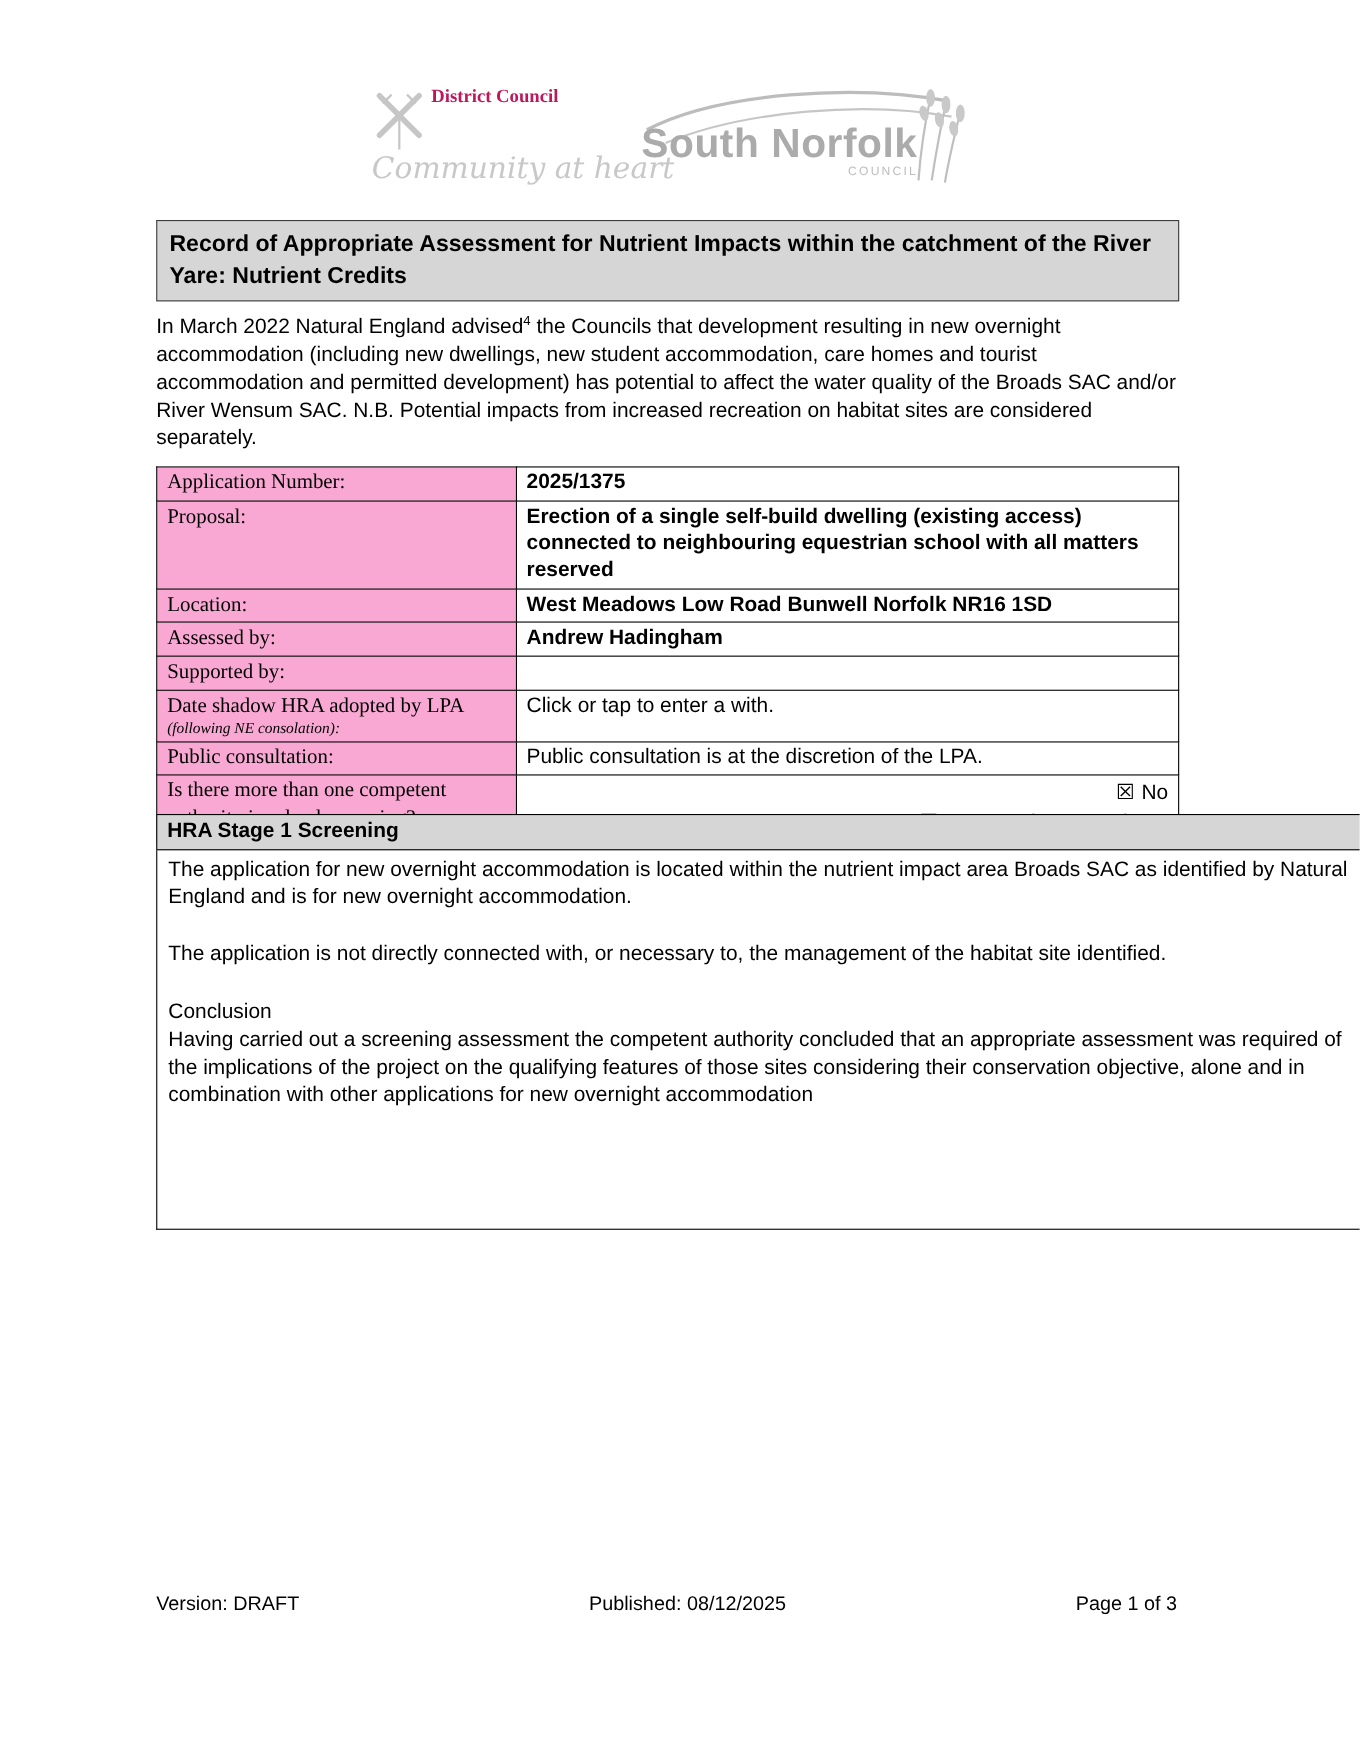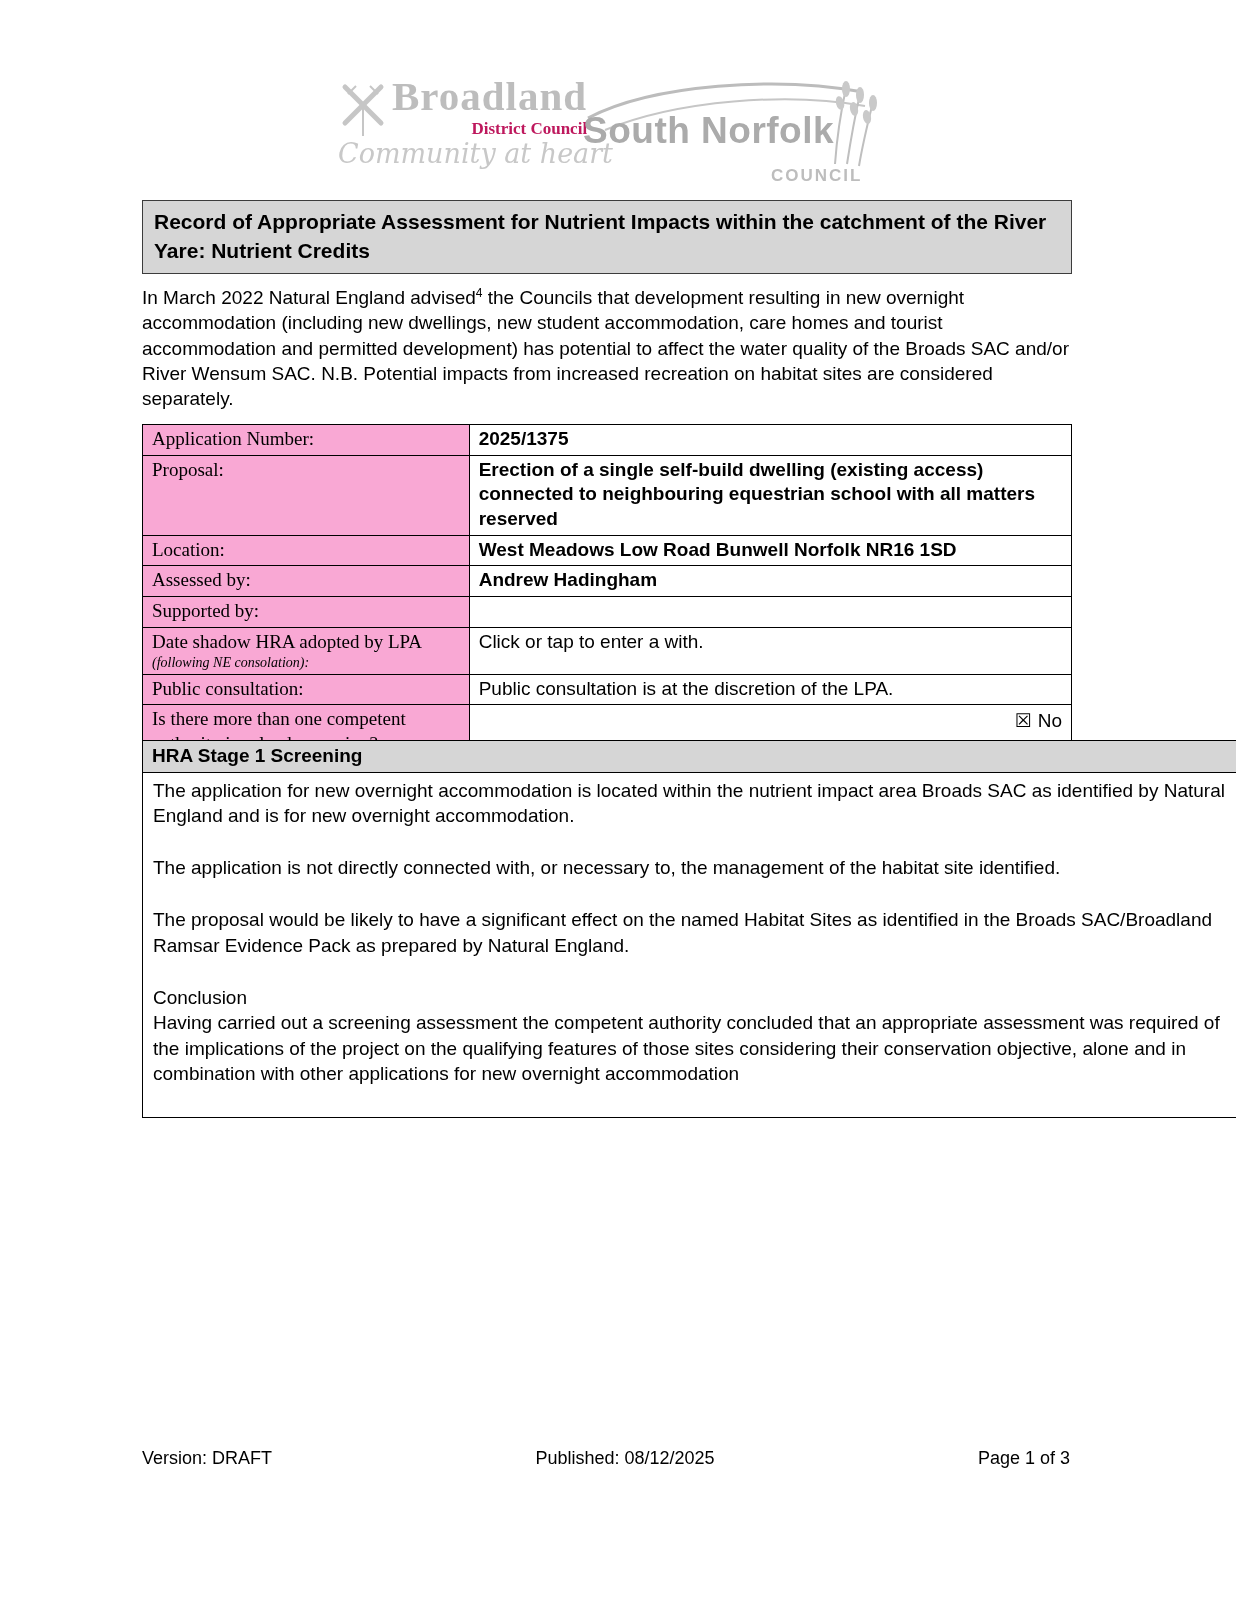--- a/index.html
+++ b/index.html
@@ -37,21 +37,21 @@
 
   .logo-snk { position:absolute; left:583px; top:76px; width:300px; height:100px; }
   .snk-swoosh { position:absolute; left:0; top:0; }
   .snk-name {
     position:absolute; left:0; top:34px;
     font-size:37px; font-weight:bold; color:#ababab; letter-spacing:0.5px;
     white-space:nowrap;
   }
   .snk-council {
     position:absolute; left:188px; top:74px;
-    font-size:17px; letter-spacing:2px; color:#bdbdbd; font-weight:bold;margin-top:16px;
+    font-size:11px; letter-spacing:2px; color:#bdbdbd; font-weight:normal;
   }
 
   
   .title-bar {
     position:absolute; left:142px; top:200px; width:930px;
     background:#d6d6d6; border:1px solid #3c3c3c;
     font-weight:bold; font-size:21px; line-height:1.38;
     padding:7px 11px;
   }
 
@@ -113,21 +113,20 @@
         <line x1="7" y1="7" x2="43" y2="43"></line>
         <line x1="43" y1="7" x2="7" y2="43"></line>
       </g>
       <g stroke="#c6c6c6" stroke-width="2">
         <line x1="25" y1="25" x2="25" y2="56"></line>
         <line x1="10" y1="14" x2="18" y2="6"></line>
         <line x1="32" y1="6" x2="40" y2="14"></line>
       </g>
     </svg>
     <div class="bdl-text">
-      <div class="bdl-name">Broadland</div>
       <div class="bdl-district">District Council</div>
     </div>
   </div>
   <div class="bdl-tagline">Community at heart</div>
 
   <div class="logo-snk">
     <svg class="snk-swoosh" width="300" height="100" viewBox="0 0 300 100">
       <path d="M5 42 C 70 8, 195 0, 280 16" fill="none" stroke="#bcbcbc" stroke-width="3"></path>
       <path d="M22 54 C 95 24, 205 16, 282 30" fill="none" stroke="#c6c6c6" stroke-width="2"></path>
       <g stroke="#bfbfbf" stroke-width="2" fill="none">
@@ -199,21 +198,20 @@
       </tr>
     </tbody>
   </table>
 </div>
 
 <div class="screening">
   <div class="screening-header">HRA Stage 1 Screening</div>
   <div class="screening-body">
     <p class="para">The application for new overnight accommodation is located within the nutrient impact area Broads SAC as identified by Natural England and is for new overnight accommodation.</p>
     <p class="para">The application is not directly connected with, or necessary to, the management of the habitat site identified.</p>
-    <p class="para">The proposal would be likely to have a significant effect on the named Habitat Sites as identified in the Broads SAC/Broadland Ramsar Evidence Pack as prepared by Natural England.</p>
     <p class="conclusion-heading">Conclusion</p>
     <p class="para-last">Having carried out a screening assessment the competent authority concluded that an appropriate assessment was required of the implications of the project on the qualifying features of those sites considering their conservation objective, alone and in combination with other applications for new overnight accommodation</p>
   </div>
 </div>
 
 <div class="footer">
   <span>Version: DRAFT</span>
   <span>Published: 08/12/2025</span>
   <span>Page 1 of 3</span>
 </div>

